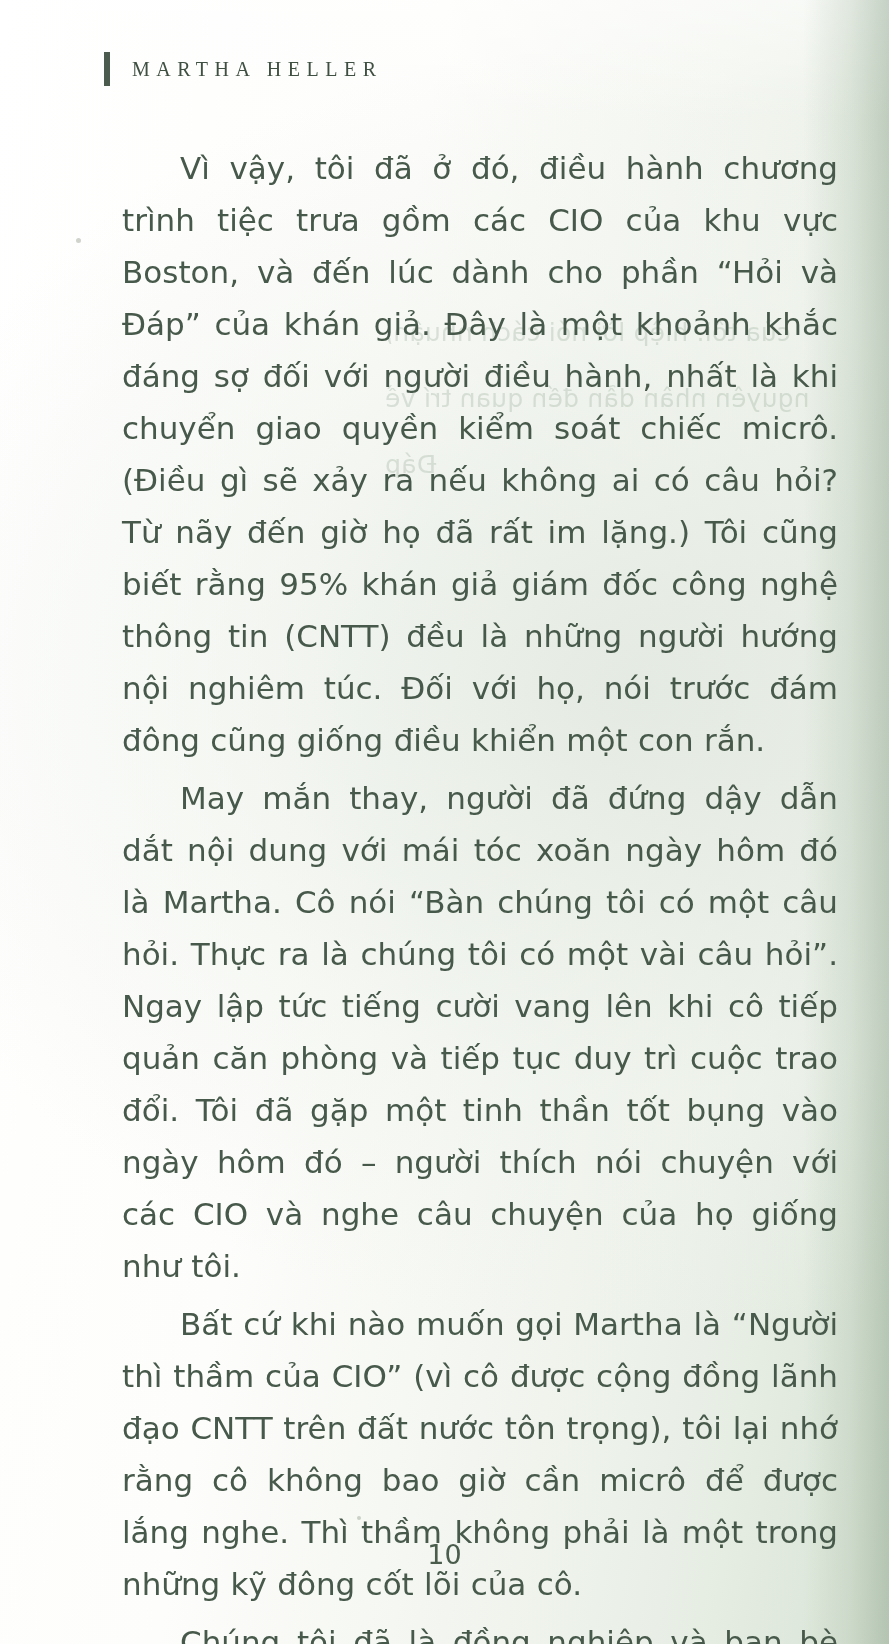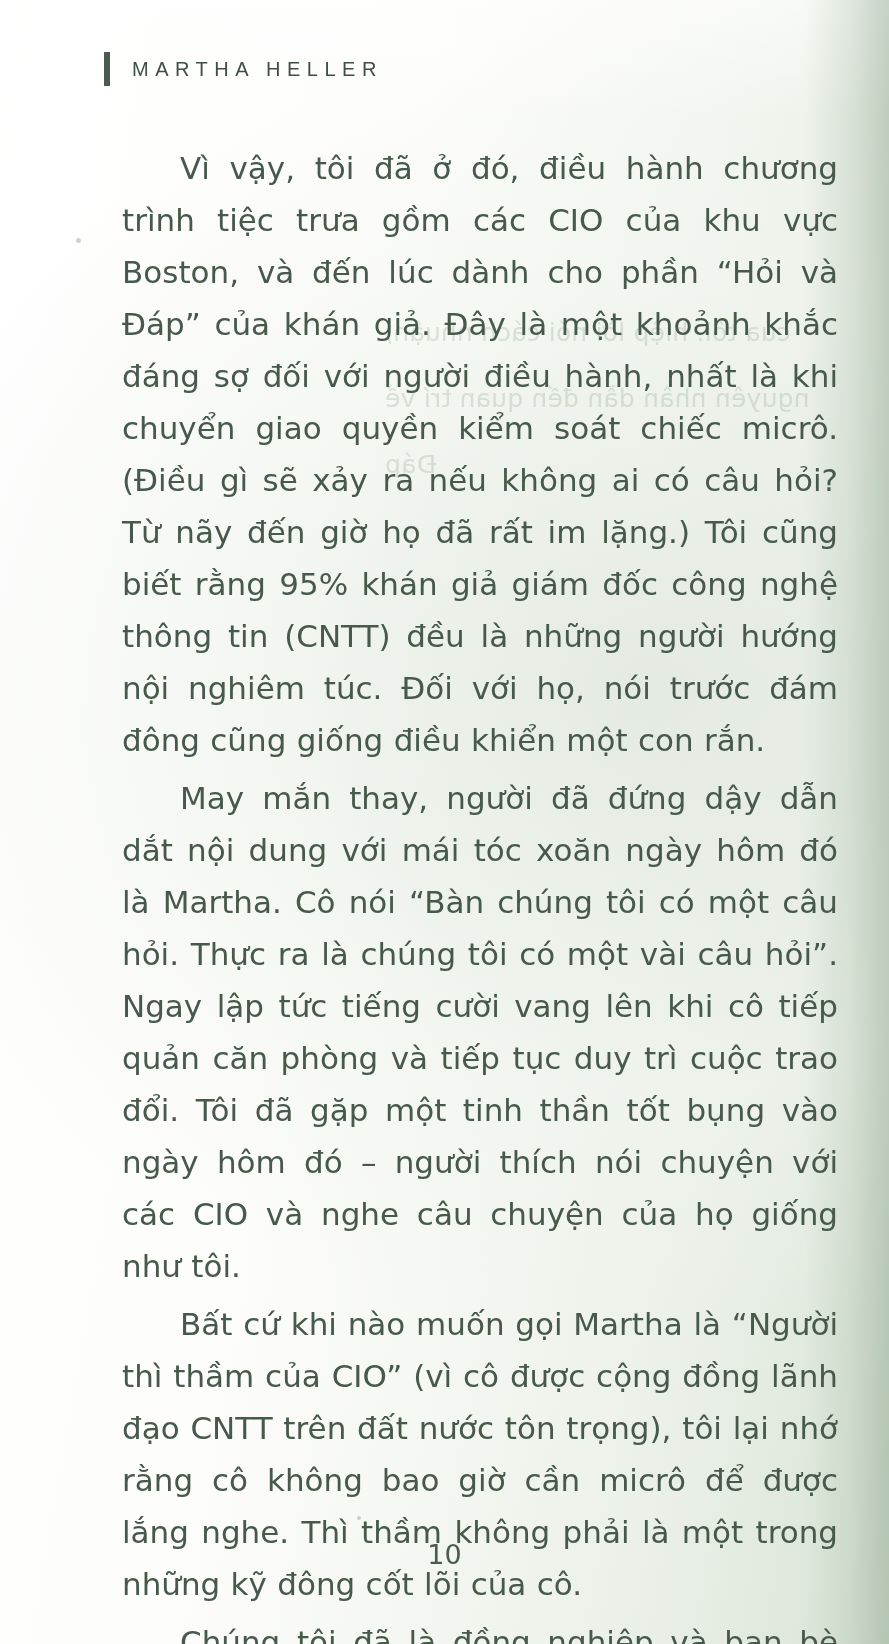--- a/index.html
+++ b/index.html
@@ -69,21 +69,21 @@
   .rh-rule {
     width: 6px;
     height: 34px;
     background: #4b5b4d;
     display: block;
   }
   .rh-text {
     font-size: 20px;
     letter-spacing: 6.5px;
     color: #3f4f41;
-    font-family: Liberation Sans, sans-serif;
+    font-family: Liberation Serif, serif;
     white-space: nowrap;
   }
 
   
   .body-col {
     position: absolute;
     top: 142px;
     left: 106px;
     width: 732px;
   }

